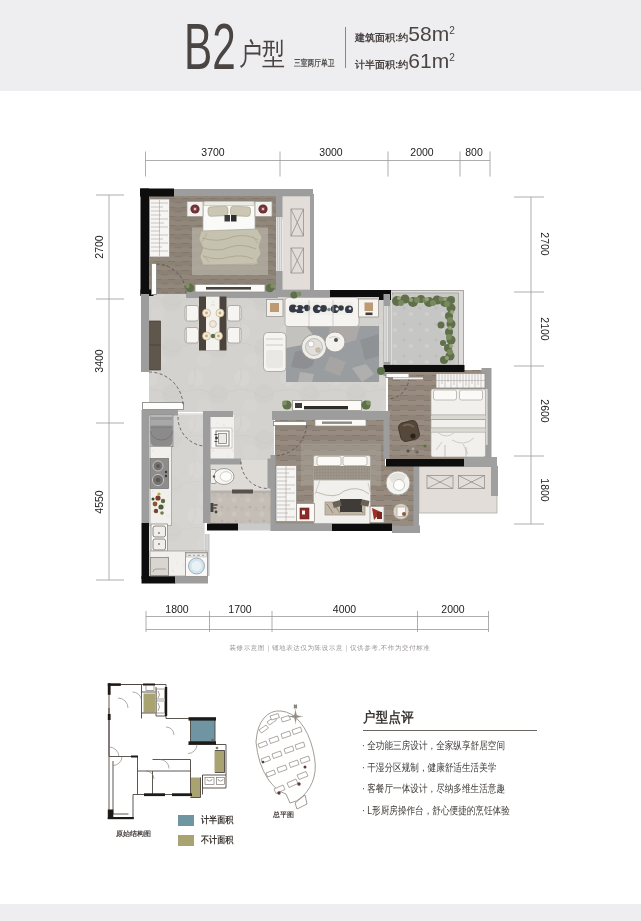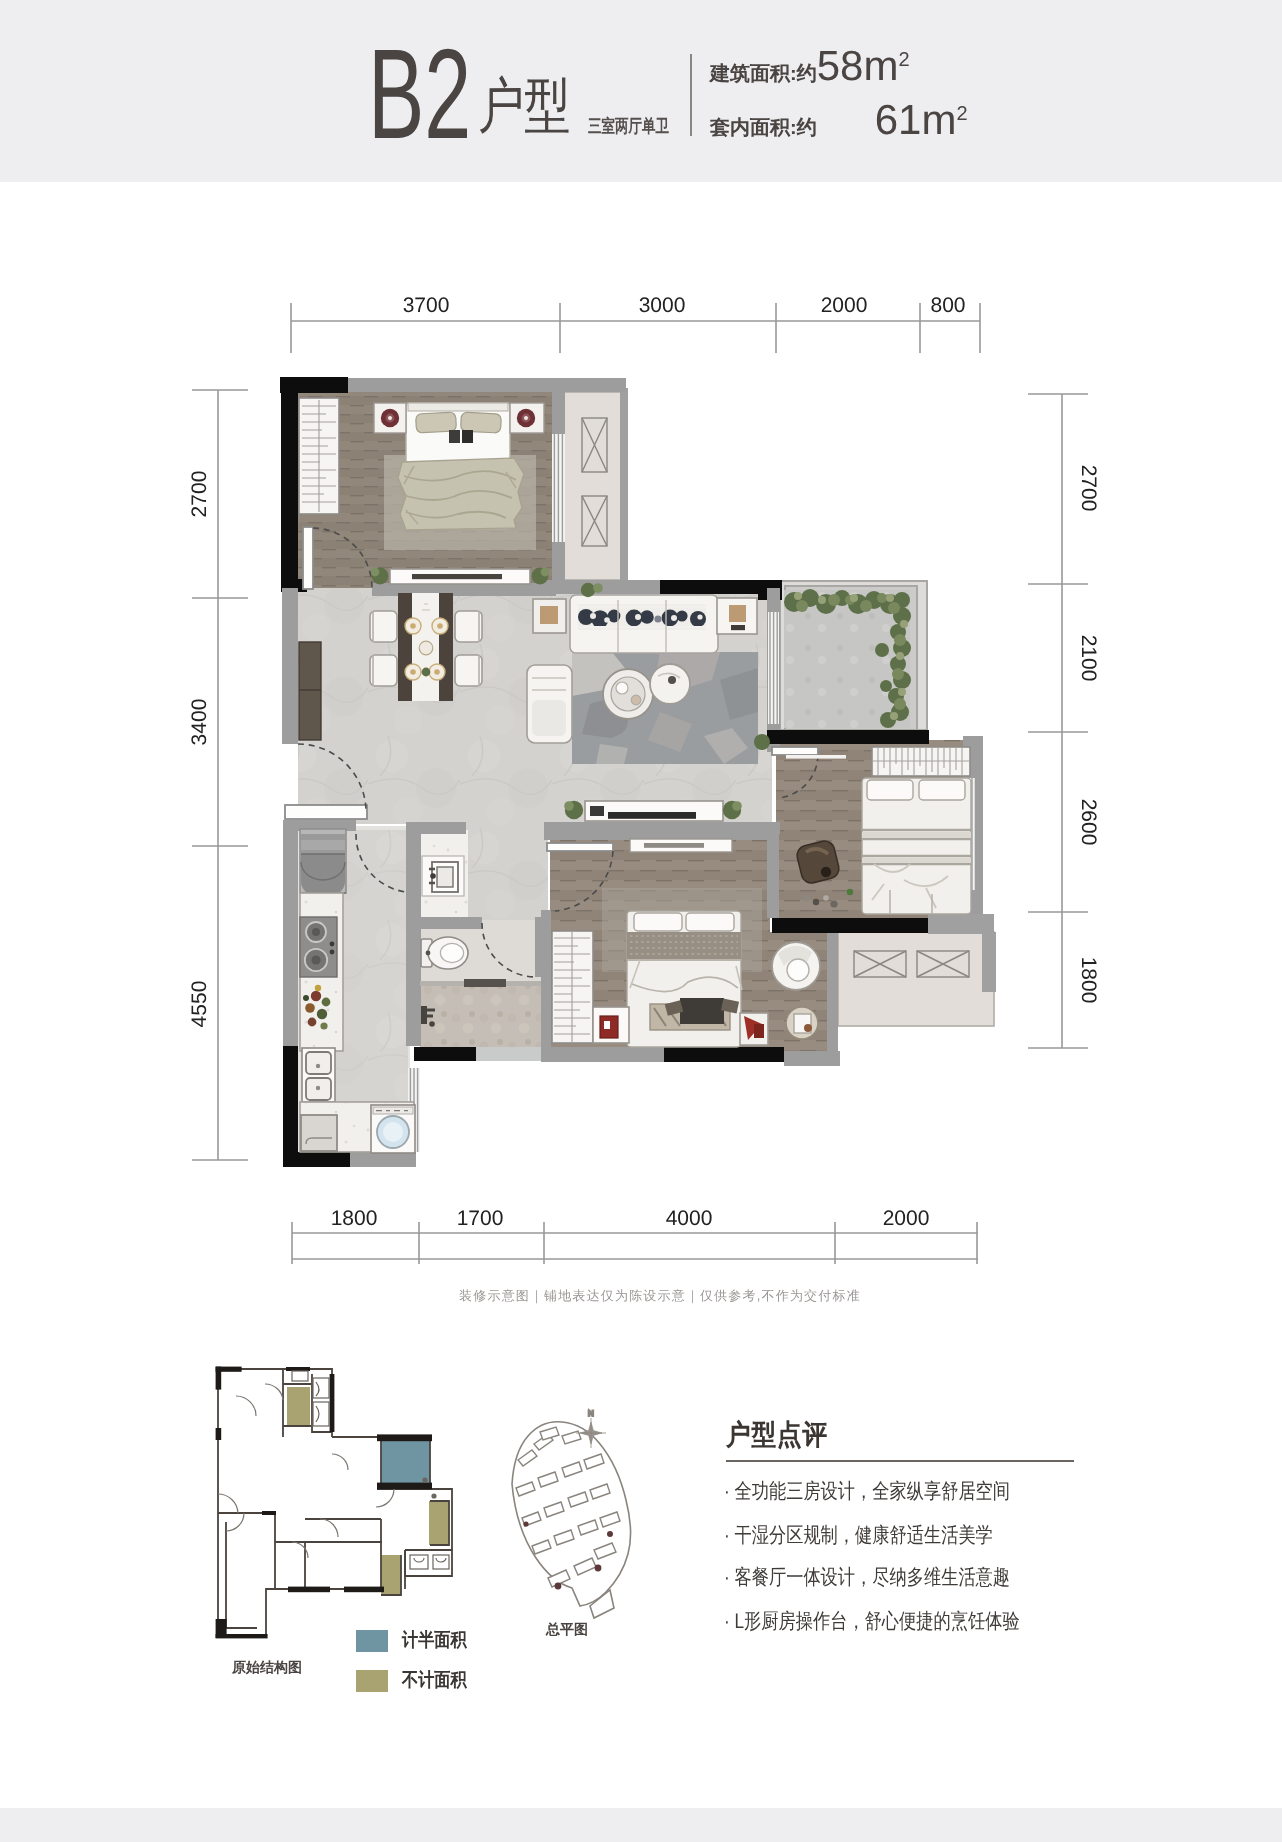--- a/index.html
+++ b/index.html
@@ -15,21 +15,21 @@
 <div class="abs" style="left:184px;top:14.5px;color:#4a4442;font-size:64px;line-height:64px;transform:scaleX(0.66);transform-origin:0 0;">B2</div>
 
 <div class="abs" style="left:239px;top:38.5px;color:#4a4442;font-size:30px;line-height:30px;transform:scaleX(0.77);transform-origin:0 0;">户型</div>
 
 <div class="abs" style="left:294px;top:59px;color:#55504e;font-size:9px;line-height:9px;font-weight:bold;transform:scaleX(0.75);transform-origin:0 0;">三室两厅单卫</div>
 
 <div class="abs" style="left:345px;top:27px;width:1px;height:41px;background:#8a8684;"></div>
 
 <div class="abs" style="left:355px;top:23px;color:#4a4442;line-height:1;"><span style="font-size:10px;font-weight:bold;text-align:center;">建筑面积:约</span><span style="font-size:21px;">58m</span><span style="font-size:10px;vertical-align:7px;">2</span></div>
 
-<div class="abs" style="left:355px;top:49.5px;color:#4a4442;line-height:1;"><span style="font-size:10px;font-weight:bold;">套内面积:约</span><span style="font-size:21px;margin-left:29px;">61m</span><span style="font-size:10px;vertical-align:7px;">2</span></div>
+<div class="abs" style="left:355px;top:49.5px;color:#4a4442;line-height:1;"><span style="font-size:10px;font-weight:bold;">计半面积:约</span><span style="font-size:21px;">61m</span><span style="font-size:10px;vertical-align:7px;">2</span></div>
 
 <svg class="abs" style="left:0;top:0;" width="641" height="921" viewBox="0 0 641 921">
 <defs>
   <pattern id="wood1" width="14" height="9" patternUnits="userSpaceOnUse">
     <rect width="14" height="9" fill="#92877b"></rect>
     <rect y="0" width="14" height="4.5" fill="#8c8175"></rect>
     <rect x="0" y="0" width="7" height="0.7" fill="#7c7268"></rect>
     <rect x="7" y="4.5" width="7" height="0.7" fill="#7c7268"></rect>
   </pattern>
   <pattern id="wood2" width="16" height="10" patternUnits="userSpaceOnUse">

